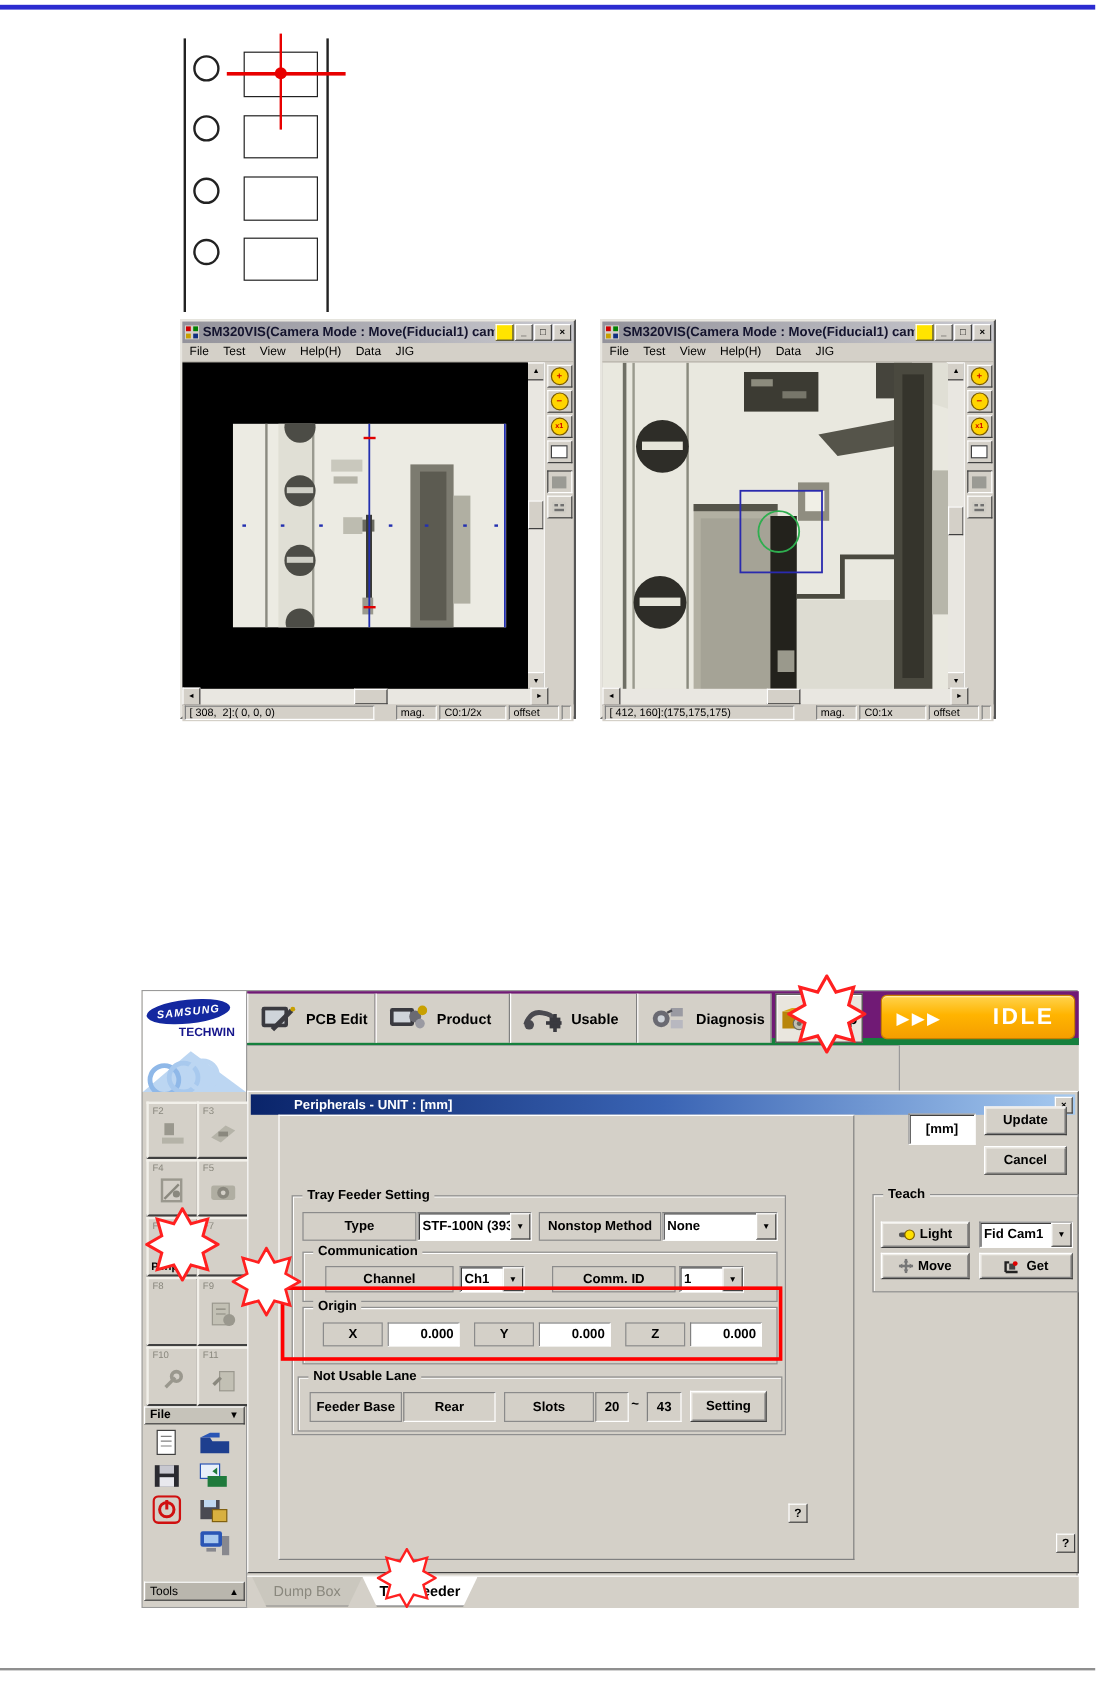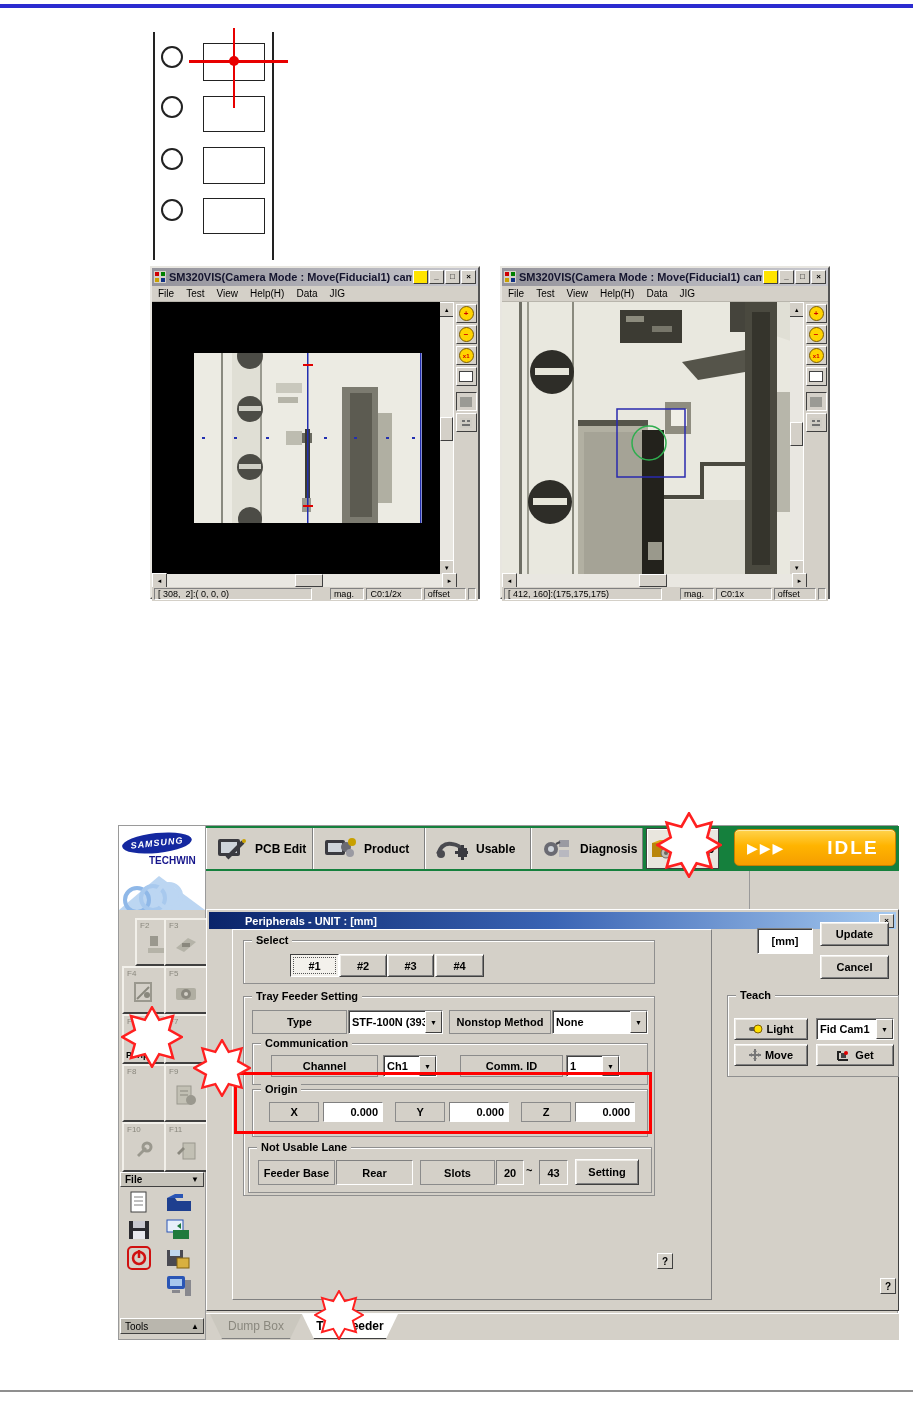--- a/index.html
+++ b/index.html
@@ -294,21 +294,21 @@
         </div>
         <div class="abs" style="left:30px;top:29px;font-size:10px;font-weight:bold;color:#16168c;">TECHWIN</div>
         <svg class="abs" style="left:0;top:40px;" width="86" height="44" viewBox="0 0 86 44">
           <polygon points="0,44 40,10 86,44" fill="#bcd6f2"></polygon>
           <circle cx="18" cy="34" r="12" fill="none" stroke="#8fb8e8" stroke-width="4"></circle>
           <circle cx="34" cy="32" r="12" fill="none" stroke="#a8c9ee" stroke-width="4"></circle>
           <circle cx="50" cy="30" r="12" fill="none" stroke="#bcd6f2" stroke-width="4"></circle>
         </svg>
       </div>
 
-      <div class="fkey" style="left:16px;top:92px;width:40px;height:44px;text-align:center;">
+      <div class="fkey" style="left:3px;top:92px;width:40px;height:44px;text-align:center;">
           <span class="fk-label">F2</span>
           <svg style="position:absolute;left:9px;top:14px;" width="22" height="22">
             <rect x="4" y="2" width="8" height="10" fill="#9a988e"></rect>
             <rect x="2" y="14" width="18" height="5" fill="#b5b3a8"></rect>
           </svg>
         </div>
       <div class="fkey" style="left:45px;top:92px;width:40px;height:44px;">
           <span class="fk-label">F3</span>
           <svg style="position:absolute;left:8px;top:14px;" width="24" height="22">
             <polygon points="2,14 14,4 22,8 10,18" fill="#b5b3a8"></polygon>
@@ -405,21 +405,21 @@
             <rect x="7" y="16" width="8" height="3" fill="#88888e"></rect>
             <rect x="20" y="6" width="6" height="16" fill="#88888e"></rect>
           </svg></div>
 
       <div class="abs" style="left:1px;top:492px;width:84px;height:16px;background:#b9b6ad;border:1px solid;border-color:#fff #404040 #404040 #fff;display:flex;align-items:center;justify-content:space-between;padding:0 4px;box-sizing:border-box;">
         <span style="font-size:10px;font-weight:normal;">Tools</span>
         <span style="font-size:8px;">▲</span>
       </div>
     </div>
 
-    <div class="abs" style="left:87px;top:0;width:693px;height:45px;background:#15803d;border-bottom:6px solid #15803d;box-sizing:border-box;">
+    <div class="abs" style="left:87px;top:0;width:693px;height:45px;background:#701a75;border-bottom:6px solid #15803d;box-sizing:border-box;">
       <div class="tbar-cell" style="left:0;width:107px;">
         <svg width="30" height="26">
             <rect x="1" y="3" width="22" height="17" rx="2" fill="#3a3a40"></rect>
             <rect x="4" y="6" width="16" height="11" fill="#cfd4da"></rect>
             <line x1="10" y1="22" x2="26" y2="6" stroke="#3a3a40" stroke-width="4"></line>
             <circle cx="27" cy="5" r="2" fill="#c8a000"></circle>
           </svg>
         <span class="tlabel">PCB Edit</span>
       </div>
       <div class="tbar-cell" style="left:107px;width:112px;">
@@ -470,35 +470,20 @@
     <div class="abs" style="left:630px;top:45px;width:150px;height:38px;background:#d4d0c8;border-left:1px solid #9a9a9a;box-sizing:border-box;"></div>
 
     <div class="abs" style="left:87px;top:83px;width:693px;height:402px;background:#d4d0c8;border:1px solid;border-color:#fff #404040 #404040 #fff;box-sizing:border-box;">
       <div class="abs" style="left:2px;top:2px;right:2px;height:17px;background:linear-gradient(90deg,#0a246a,#3a64b4,#a6caf0);display:flex;align-items:center;">
         <span style="color:#fff;font-size:11px;font-weight:bold;margin-left:4px;flex:1;padding-left:32px;">Peripherals - UNIT : [mm]</span>
         <span class="tbtn" style="margin-right:2px;">×</span>
       </div>
 
       <div class="abs" style="left:25px;top:19px;width:480px;height:371px;background:#d4d0c8;border:1px solid;border-color:#fff #808080 #808080 #fff;box-sizing:border-box;">
 
-        <div class="group" style="left:10px;top:10px;width:410px;height:42px;">
-          <span class="legend">Select</span>
-          <div class="btn pressed" style="position:absolute;left:46px;top:13px;width:47px;height:21px;outline:1px dotted #555;outline-offset:-4px;">
-              <span>#1</span>
-            </div>
-          <div class="btn" style="position:absolute;left:95px;top:13px;width:46px;height:21px;">
-              <span>#2</span>
-            </div>
-          <div class="btn" style="position:absolute;left:143px;top:13px;width:45px;height:21px;">
-              <span>#3</span>
-            </div>
-          <div class="btn" style="position:absolute;left:191px;top:13px;width:47px;height:21px;">
-              <span>#4</span>
-            </div>
-        </div>
 
         <div class="group" style="left:10px;top:66px;width:410px;height:198px;">
           <span class="legend">Tray Feeder Setting</span>
 
           <div class="flat-label" style="position:absolute;left:8px;top:13px;width:93px;height:22px;">
               <span>Type</span>
             </div>
           <div class="dd" style="left:104px;top:13px;width:93px;height:22px;">
             <span class="dd-text">STF-100N (393</span>
             <span class="dd-arrow">▼</span>

